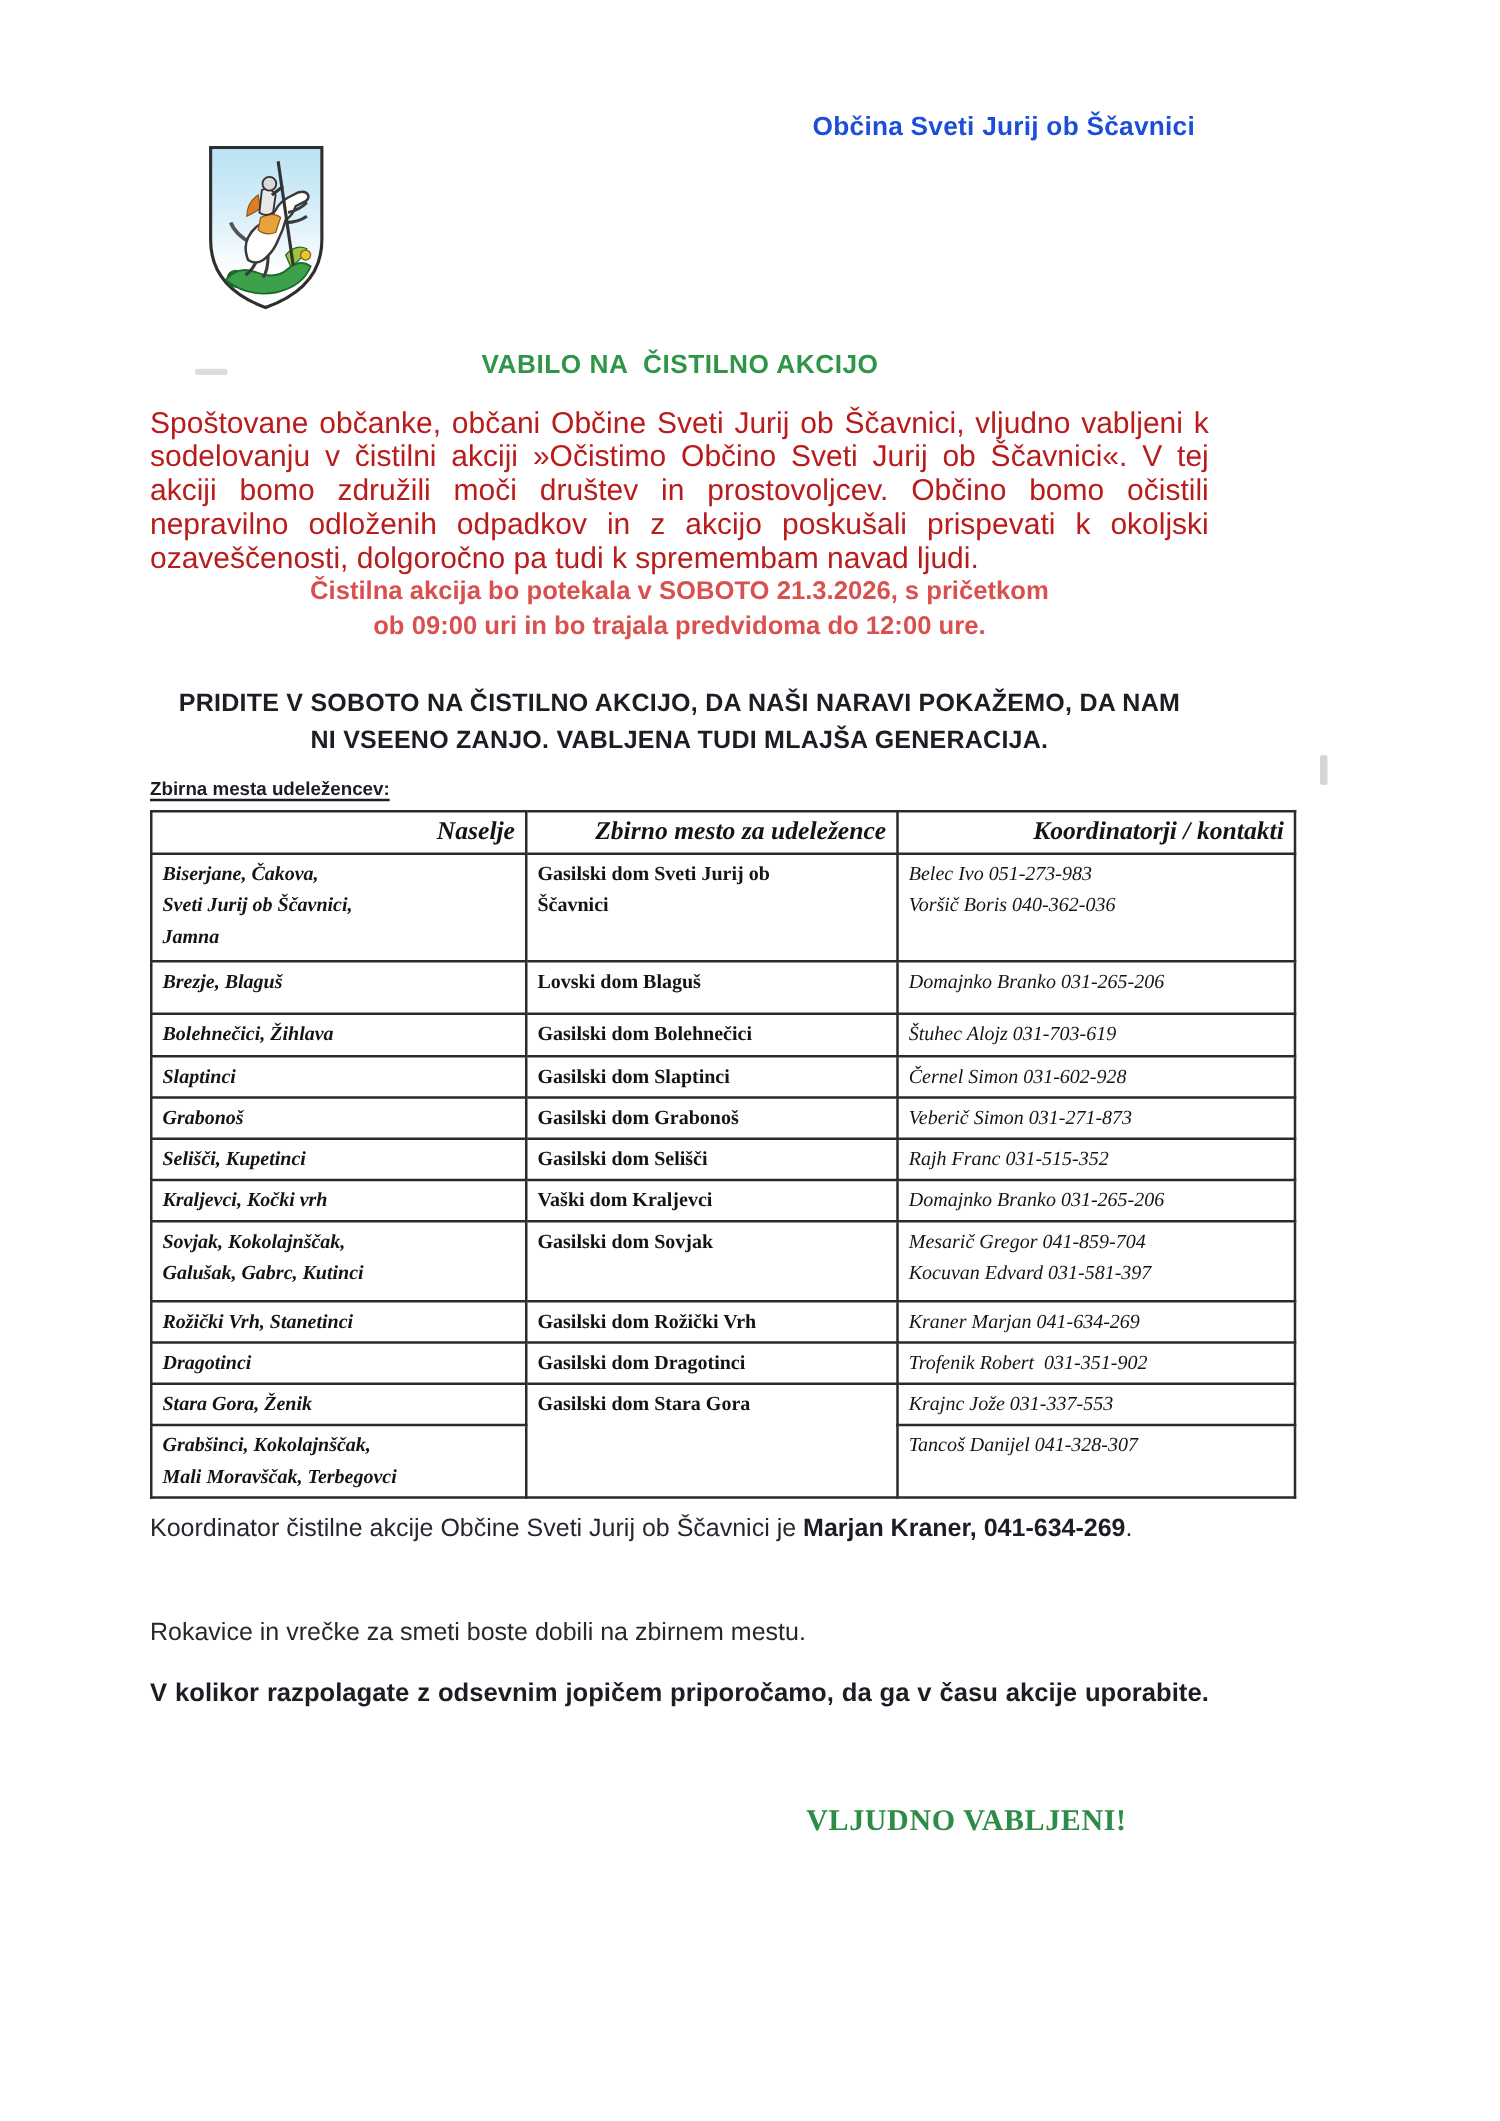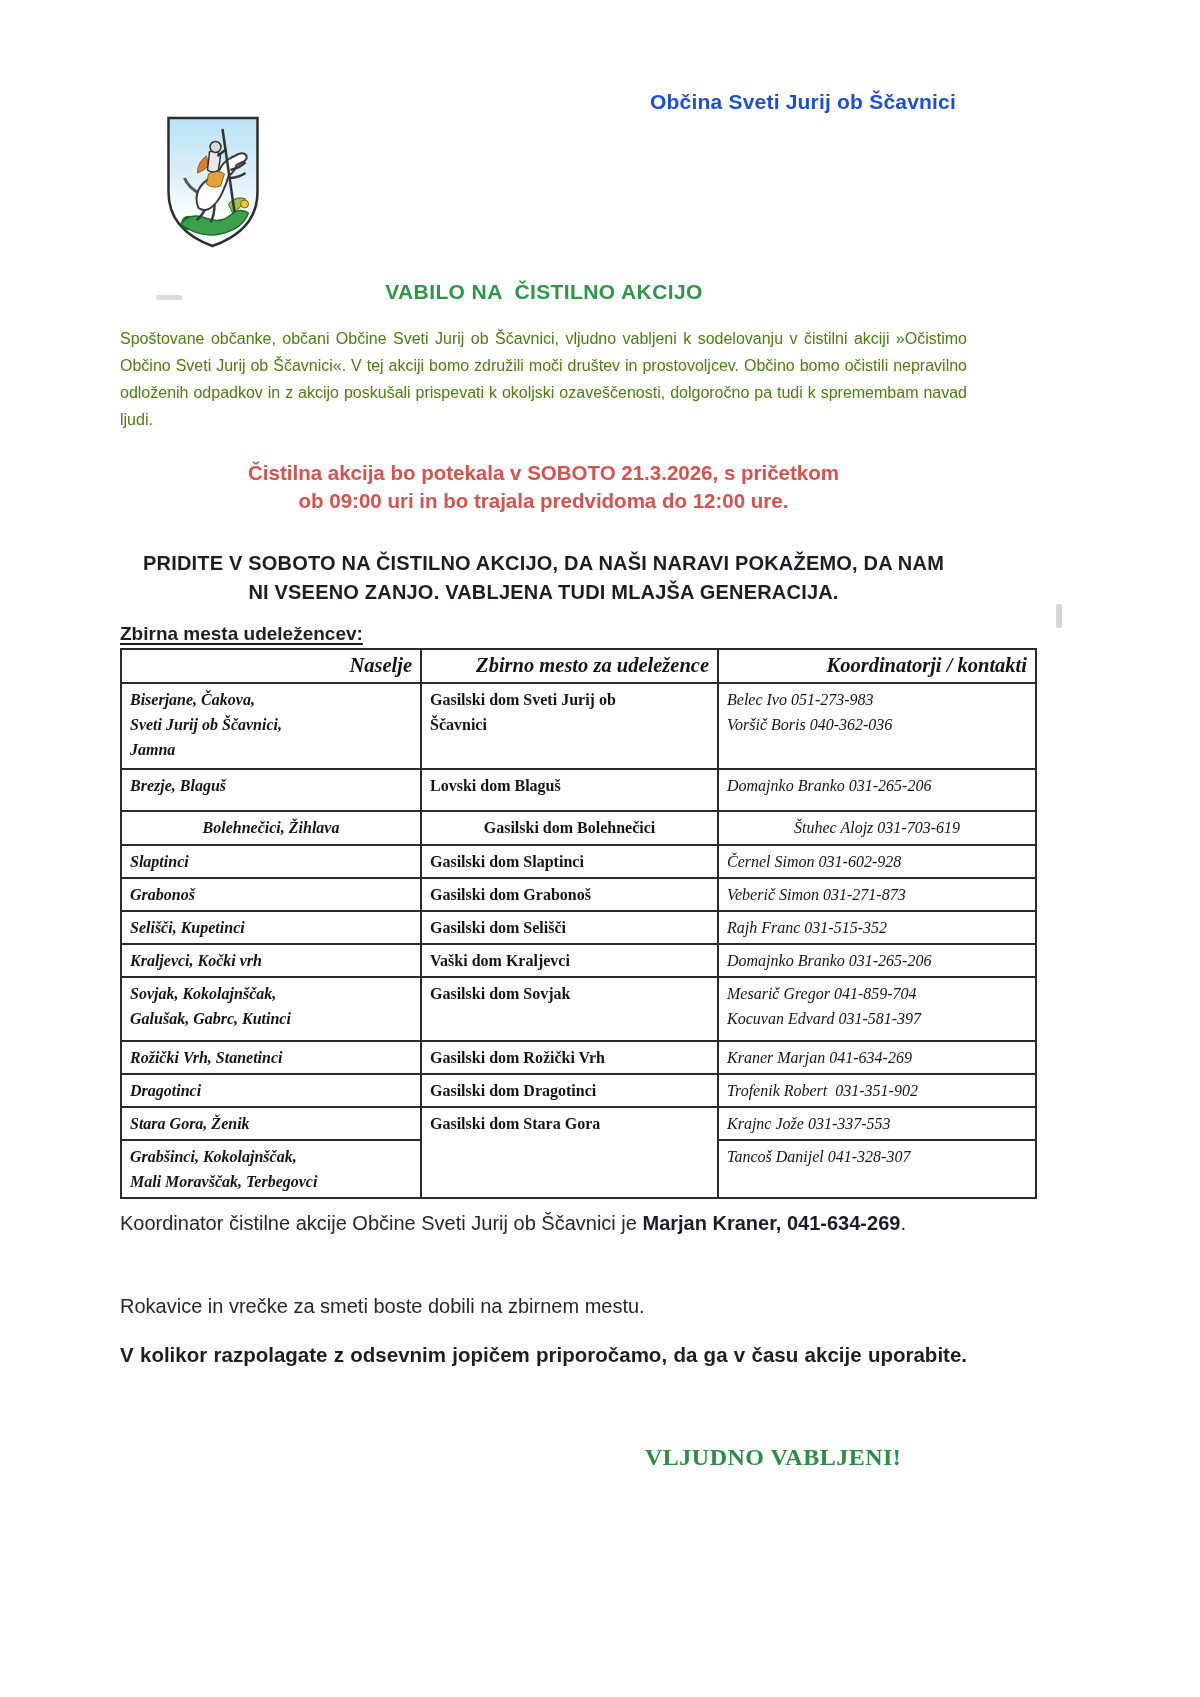--- a/index.html
+++ b/index.html
@@ -12,54 +12,54 @@
     font-size:21px;font-weight:bold;color:#1d4ed8;letter-spacing:.2px;margin-left:16px;
   }
   .coa{position:absolute;left:160px;top:112px;width:106px;height:140px;}
   .doc-title{
     position:absolute;left:0;top:276px;width:1080px;margin:4px;
     text-align:center;font-size:21px;font-weight:bold;color:#2f9549;
     letter-spacing:.4px;white-space:pre;
   }
   .intro{
     position:absolute;left:120px;top:325px;width:847px;margin:0;
-    font-size:16px;line-height:27px;text-align:justify;color:#4d7c0f;
+    font-size:24px;line-height:27px;text-align:justify;color:#b91c1c;
   }
   .highlight{
     position:absolute;left:120px;top:459px;width:847px;
     text-align:center;font-size:20.5px;line-height:28px;font-weight:bold;
     color:#d9514e;white-space:pre-line;
   }
   .cta{
     position:absolute;left:100px;top:549px;width:887px;
     text-align:center;font-size:20px;line-height:28.5px;font-weight:bold;
     color:#1d1d26;white-space:pre-line;letter-spacing:.2px;
   }
   .tbl-heading{
     position:absolute;left:120px;top:623px;
-    font-size:19px;font-weight:bold;color:#1d1d26;
+    font-size:15px;font-weight:bold;color:#1d1d26;
     text-decoration:underline;text-decoration-thickness:2px;text-underline-offset:3px;
   }
   table.zbirna{
     position:absolute;left:120px;top:648px;width:915px;
     border-collapse:collapse;table-layout:fixed;
     font-family:"Liberation Serif",serif;color:#141414;
   }
   table.zbirna td,table.zbirna th{
     border:2px solid #2b2b2b;vertical-align:top;
     padding:3px 8px;font-size:16px;line-height:25px;white-space:pre-wrap;
     overflow:hidden;
   }
   table.zbirna th{
     font-size:20.5px;font-style:italic;font-weight:bold;text-align:right;
   }
   td.c1{font-weight:bold;font-style:italic;}
   td.c2{font-weight:bold;}
   td.c3{font-style:italic;}
-  tr.r0{height:34px;} tr.r1{height:86px;} tr.r2{height:42px;} tr.r3{height:34px;text-align:center;}
+  tr.r0{height:34px;} tr.r1{height:86px;} tr.r2{height:42px;} tr.r3{height:34px;}
   tr.r4{height:30px;padding-left:44px;} tr.r5{height:29px;} tr.r6{height:31px;} tr.r7{height:20px;}
   tr.r8{height:64px;} tr.r9{height:32px;} tr.r10{height:28px;} tr.r11{height:32px;}
   tr.r12{height:54px;}
   .coordinator{
     position:absolute;left:120px;top:1212px;width:860px;margin:0;
     font-size:20px;color:#26262e;
   }
   .coordinator b{color:#1d1d26;}
   .gloves{
     position:absolute;left:120px;top:1295px;width:860px;margin:0;

